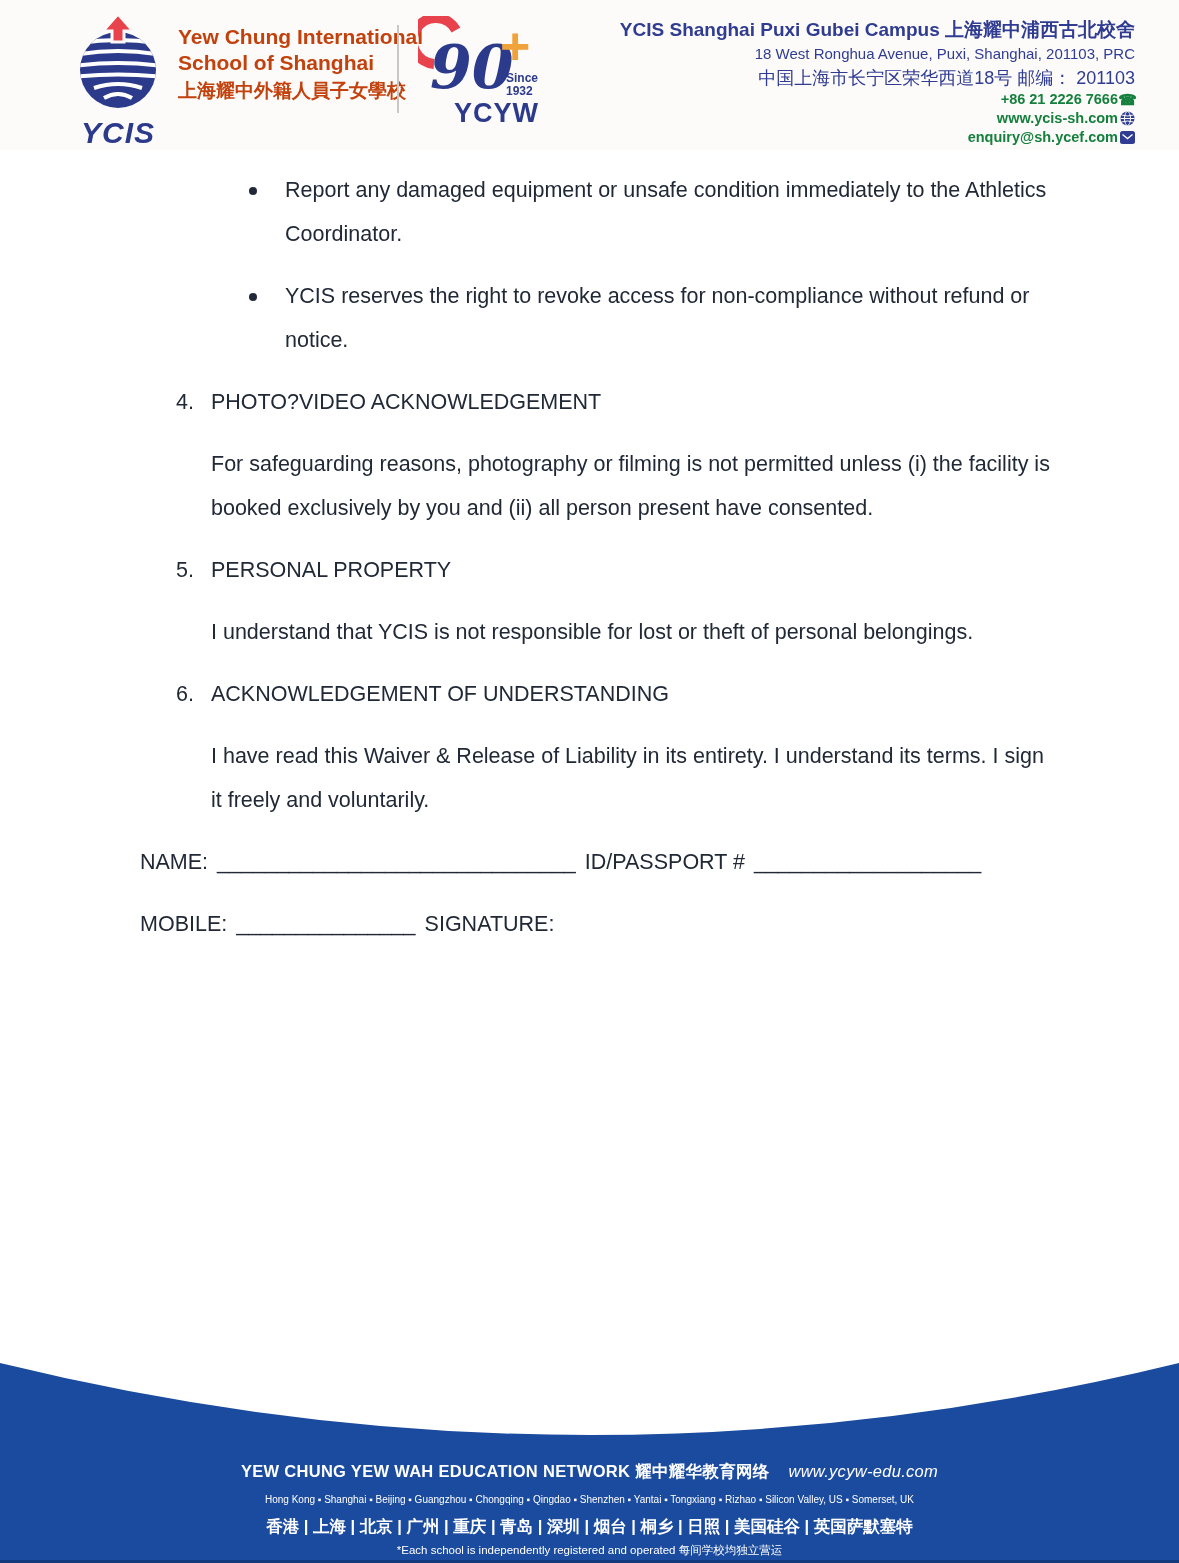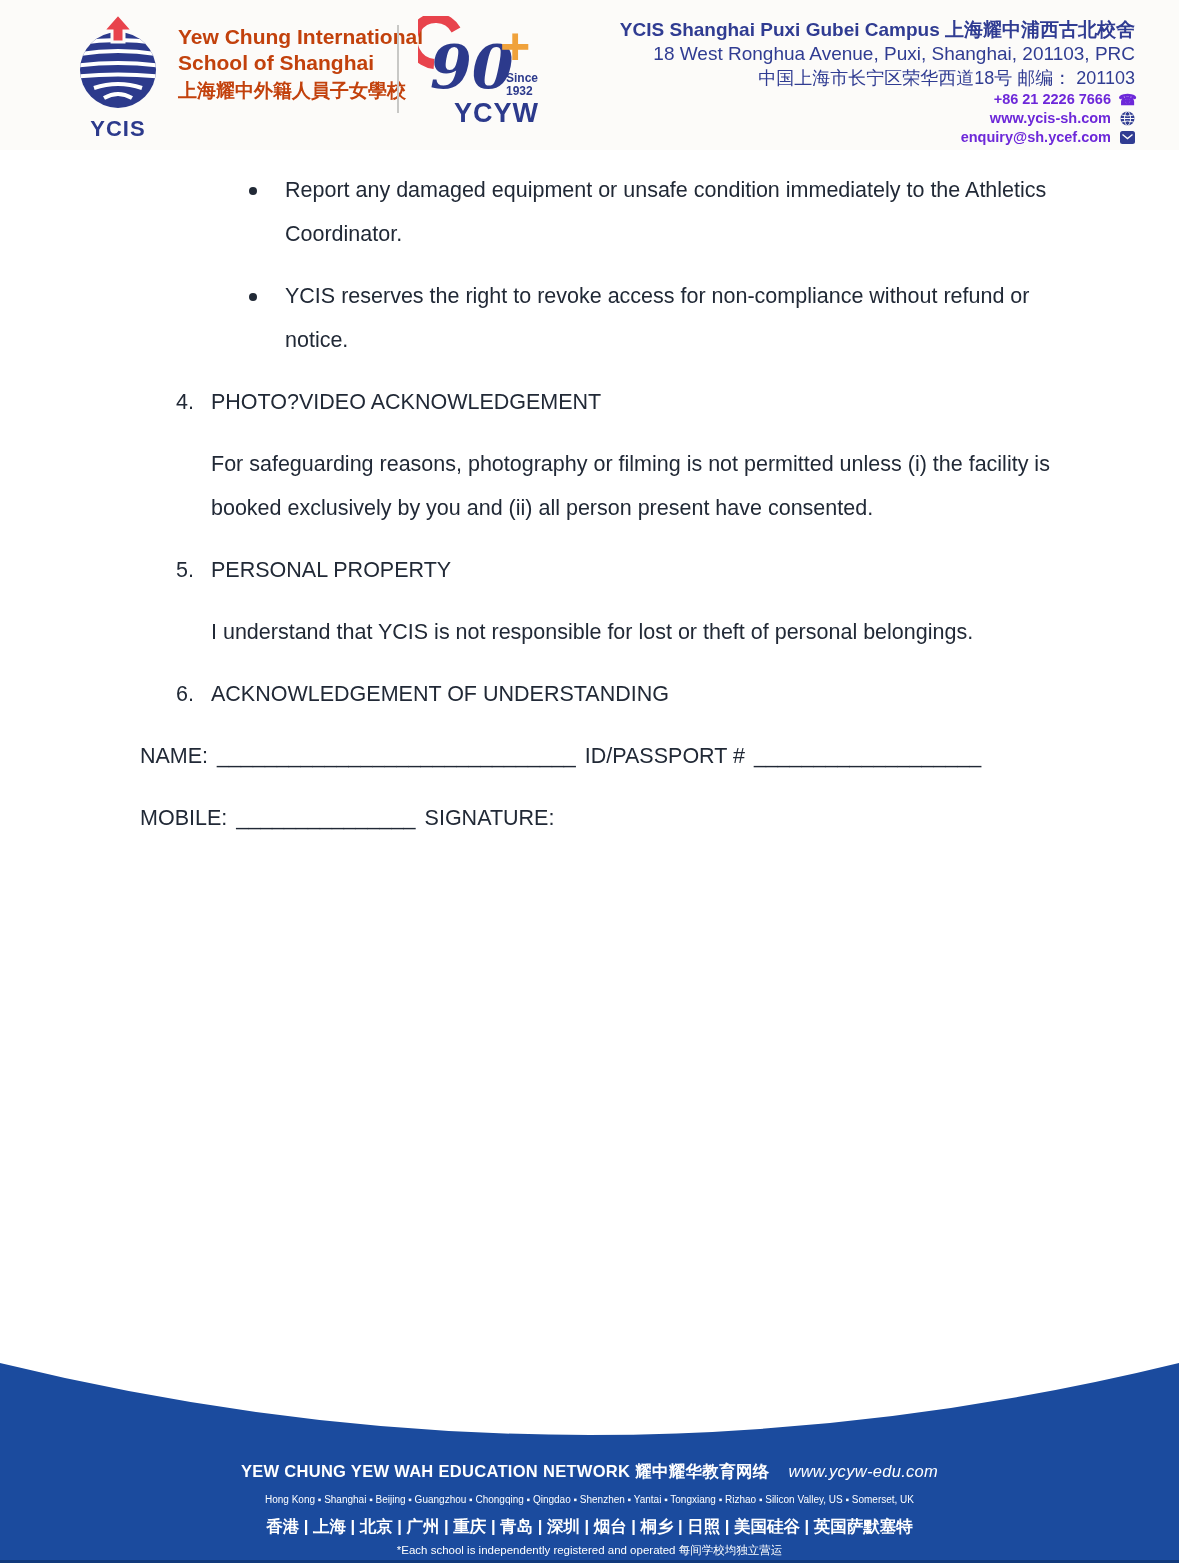--- a/index.html
+++ b/index.html
@@ -10,38 +10,38 @@
     background:#ffffff; overflow:hidden;
   }
 
   
   .letterhead{
     position:relative; height:150px; background:#fcfbf9; padding:14px 40px 0 72px;
   }
   .lh-left{ position:absolute; left:72px; top:14px; display:flex; align-items:flex-start; }
   .globe-wrap{ width:92px; text-align:center; }
   .ycis-acronym{
-    font-weight:bold; font-size:22px; letter-spacing:1px; color:#2c3a8c; margin-top:2px;
+    font-weight:bold; font-size:30px; letter-spacing:1px; color:#2c3a8c; margin-top:2px;font-style:italic;
   }
   .school-name{ margin-left:14px; padding-top:10px; color:#c2410c; }
   .school-name .en{ font-weight:bold; font-size:21px; line-height:26px; }
   .school-name .zh{ font-weight:bold; font-size:19px; line-height:30px; }
   .lh-divider{
     position:absolute; left:397px; top:25px; width:2px; height:88px; background:#c8c8c6;
   }
   .anniv-logo{ position:absolute; left:418px; top:16px; }
   .lh-right{
     position:absolute; right:44px; top:18px; text-align:right; color:#303c92;
   }
   .lh-right .campus{ font-weight:bold; font-size:19px; line-height:24px; }
-  .lh-right .addr{ font-size:19px; line-height:24px; }
+  .lh-right .addr{ font-size:15px; line-height:24px; }
   .lh-right .addr-zh{ font-size:18px; line-height:24px; }
   .contact-row{
-    display:flex; justify-content:flex-end; align-items:center; gap:9px;
-    font-size:14.5px; font-weight:bold; line-height:19px; color:#6d28d9;
+    display:flex; justify-content:flex-end; align-items:center; gap:2px;
+    font-size:14.5px; font-weight:bold; line-height:19px; color:#15803d;
   }
   .contact-row .c-icon{ display:inline-flex; width:15px; height:15px; align-items:center; justify-content:center; }
   .phone-glyph{ font-size:15px; line-height:15px; }
 
   
   .content{
     padding-top:18px; color:#212936; font-size:21.5px; line-height:44px;
   }
   ul.bullets{ list-style:none; }
   ul.bullets li{
@@ -174,20 +174,21 @@
     <div class="section-heading">
       <span class="num">5.</span>
       <span>PERSONAL PROPERTY</span>
     </div>
     <p class="section-para">I understand that YCIS is not responsible for lost or theft of personal belongings.</p>
 
     <div class="section-heading">
       <span class="num">6.</span>
       <span>ACKNOWLEDGEMENT OF UNDERSTANDING</span>
     </div>
+    <p class="section-para">I have read this Waiver &amp; Release of Liability in its entirety. I understand its terms. I sign it freely and voluntarily.</p>
 
     <div class="sig-row">
       <span>NAME:</span>
       <span>______________________________</span>
       <span>ID/PASSPORT #</span>
       <span>___________________</span>
     </div>
     <div class="sig-row">
       <span>MOBILE:</span>
       <span>_______________</span>

